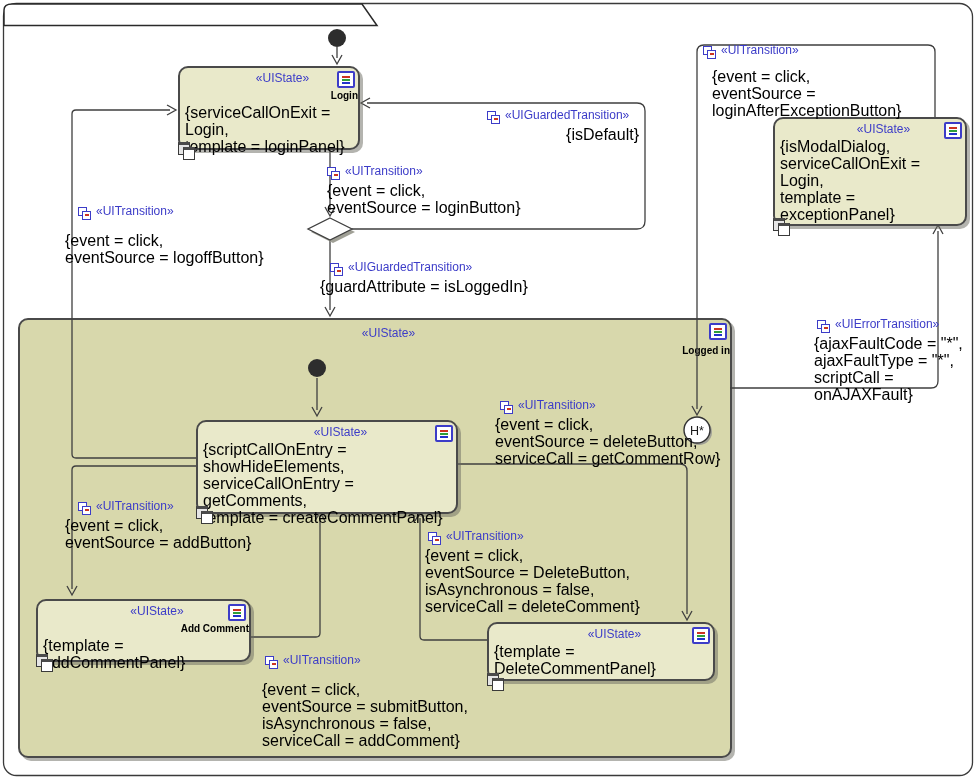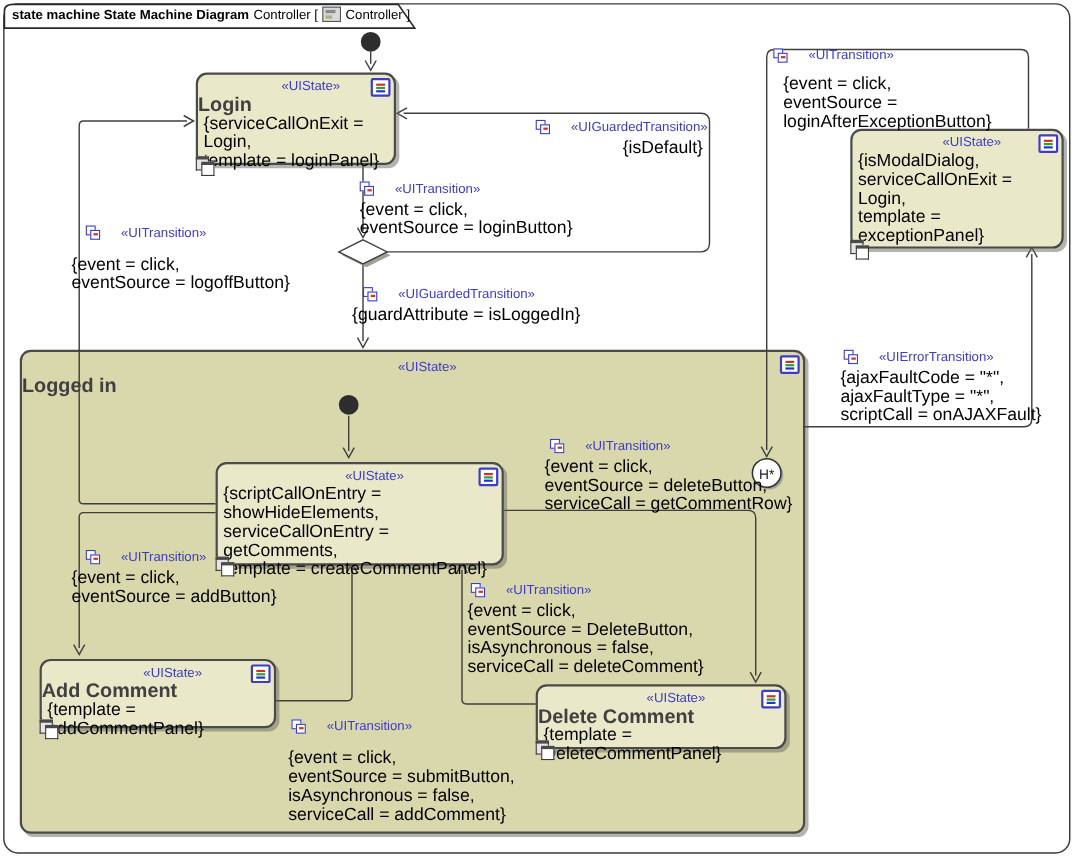--- a/index.html
+++ b/index.html
@@ -7,31 +7,31 @@
   .overlay{position:absolute;left:0;top:0;z-index:2;pointer-events:none;}
   .title{position:absolute;left:11px;top:6px;z-index:4;font-size:12px;color:#000;display:flex;align-items:center;gap:4px;white-space:nowrap;}
   .title .b{font-weight:bold;}
   .dicon{display:inline-block;width:15px;height:12px;border:1px solid #555;background:#d9d9d9;position:relative;}
   .dicon::before{content:"";position:absolute;left:2px;top:2px;width:9px;height:3px;background:#8a8a8a;}
   .dicon::after{content:"";position:absolute;left:2px;bottom:2px;width:6px;height:3px;background:#b0b079;}
   .state{position:absolute;background:#E9E9CA;border:2px solid #4a4a4a;border-radius:10px;box-shadow:3px 3px 0 rgba(105,105,95,.5);z-index:3;}
   .composite{background:#D8D8AC;z-index:1;}
   .stereo{color:#3C3CC8;font-size:12px;line-height:17px;}
   .state .stereo{display:block;text-align:center;margin-top:2px;margin-left:27px;}
-  .sname{display:block;text-align:left;font-weight:bold;font-size:18px;line-height:17px;color:#404040;}
+  .sname{display:block;text-align:right;font-weight:bold;font-size:10px;line-height:17px;color:#000000;}
   .props{font-size:16px;line-height:17px;white-space:pre-line;color:#000;}
   .state .props{padding:0 4px 0 5px;}
   .propicon{position:absolute;right:3px;top:3px;width:14px;height:13px;background:#fff;border:2px solid #3C3CC8;border-radius:2px;display:flex;flex-direction:column;justify-content:center;gap:1px;align-items:center;}
   .propicon i{display:block;width:8px;height:2px;}
   .propicon .r{background:#cc3322;}.propicon .g{background:#2e9e3a;}.propicon .bl{background:#2233cc;}
   .winicon{position:absolute;left:-2px;bottom:-9px;width:17px;height:15px;}
   .winicon .wb{position:absolute;left:0;top:0;width:10px;height:9px;border:1px solid #3a3a3a;background:#e5e5e5;border-top:3px solid #4a4a4a;}
   .winicon .wf{position:absolute;left:5px;top:5px;width:10px;height:9px;border:1px solid #3a3a3a;background:#fff;border-top:3px solid #4a4a4a;}
   .tlabel{position:absolute;z-index:3;}
-  .trow{display:flex;align-items:center;gap:19px;}
+  .trow{display:flex;align-items:flex-end;gap:5px;}
   .ticon{position:relative;display:inline-block;width:13px;height:13px;flex:0 0 13px;}
   .ticon .tb{position:absolute;left:0;top:0;width:7px;height:7px;border:1px solid #3C3CC8;background:#fff;}
   .ticon .tf{position:absolute;left:4px;top:4px;width:7px;height:7px;border:1px solid #3C3CC8;background:#fff;}
   .ticon .tf::before{content:"";display:block;width:4px;height:2px;background:#cc3322;margin:2px auto 0;}
   .tlabel .props{margin-top:2px;}
   .tlabel.gap .props{margin-top:12px;}
   .tlabel.right .props{text-align:right;}
   .chead{position:relative;text-align:center;padding-top:3px;}
 </style>
 </head>
@@ -97,26 +97,20 @@
 
       <circle cx="337" cy="38" r="9" fill="#2d2d2d" stroke="none"></circle>
       <circle cx="317" cy="368" r="9" fill="#2d2d2d" stroke="none"></circle>
 
       <circle cx="699" cy="432" r="13" fill="#a0a096" stroke="none"></circle>
       <circle cx="697" cy="430" r="13" fill="#ffffff" stroke="#333333" stroke-width="1.4"></circle>
       <text x="697" y="435" text-anchor="middle" fill="#1a1a1a" stroke="none" font-size="12.5" font-family="Liberation Sans, sans-serif">H*</text>
     </g>
   </svg>
 
-  <div class="title">
-    <span class="b">state machine State Machine Diagram</span>
-    <span>Controller [</span>
-    <span class="dicon"></span>
-    <span>Controller ]</span>
-  </div>
 
   <div class="state" style="left:178px;top:66px;width:178px;height:80px;">
     <span class="stereo">«UIState»</span>
     <span class="sname">Login</span>
     <div class="props">{serviceCallOnExit = Login,
 template = loginPanel}</div>
     <span class="propicon">
         <i class="r"></i>
         <i class="g"></i>
         <i class="bl"></i>
@@ -169,21 +163,20 @@
         <i class="bl"></i>
       </span>
     <span class="winicon">
         <span class="wb"></span>
         <span class="wf"></span>
       </span>
   </div>
 
   <div class="state" style="left:487px;top:622px;width:224px;height:55px;">
     <span class="stereo">«UIState»</span>
-    <span class="sname">Delete Comment</span>
     <div class="props">{template = DeleteCommentPanel}</div>
     <span class="propicon">
         <i class="r"></i>
         <i class="g"></i>
         <i class="bl"></i>
       </span>
     <span class="winicon">
         <span class="wb"></span>
         <span class="wf"></span>
       </span>
@@ -240,21 +233,21 @@
         <span class="ticon">
           <i class="tb"></i>
           <i class="tf"></i>
         </span>
       <span class="stereo">«UITransition»</span>
       </div>
     <div class="props" style="margin-left:9px;margin-top:9px;">{event = click,
 eventSource = loginAfterExceptionButton}</div>
   </div>
 
-  <div class="tlabel" style="left:764px;top:316px;">
+  <div class="tlabel" style="left:814px;top:316px;">
     <div class="trow" style="margin-left:3px;">
         <span class="ticon">
           <i class="tb"></i>
           <i class="tf"></i>
         </span>
       <span class="stereo">«UIErrorTransition»</span>
       </div>
     <div class="props">{ajaxFaultCode = "*",
 ajaxFaultType = "*",
 scriptCall = onAJAXFault}</div>

